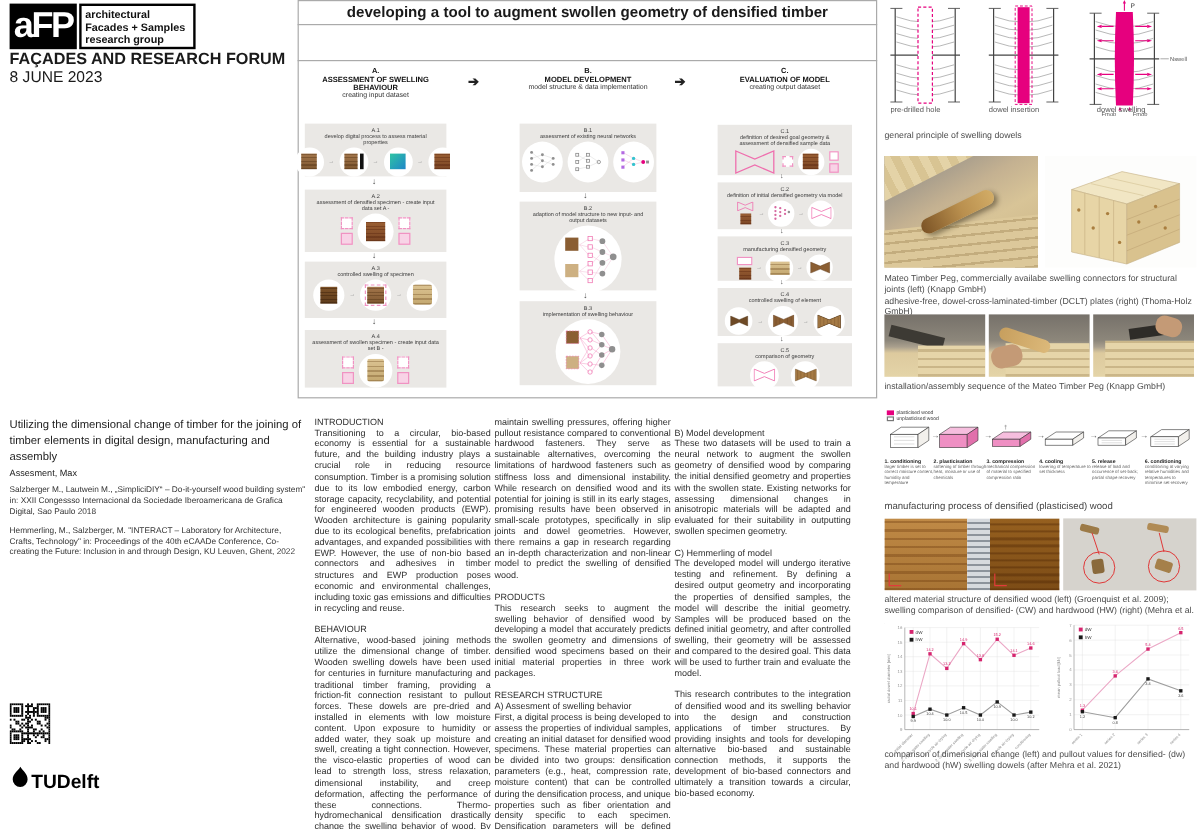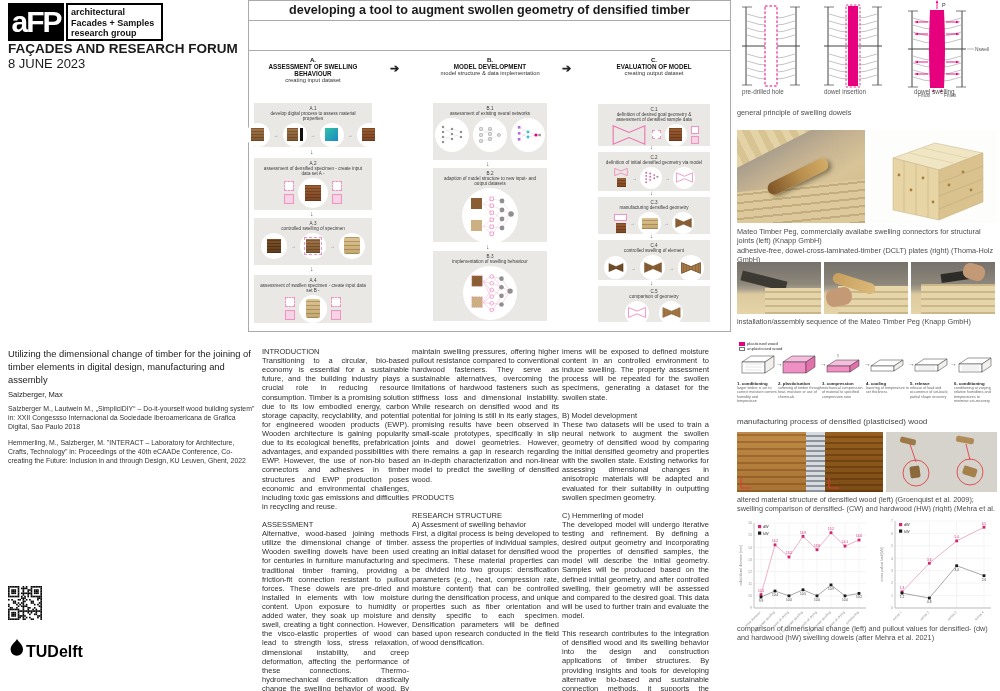--- a/index.html
+++ b/index.html
@@ -448,40 +448,40 @@
     <div class="fcirc" style="width:24px;height:24px">
         <svg width="19" height="11" viewBox="0 0 40 24">
           <path d="M1 1 20 9 39 1 39 23 20 15 1 23Z" fill="#a57a45" stroke="#6d4a24" stroke-width="0.8"></path>
           <path d="M5 3 5 21 M11 5 11 19 M17 7.5 17 16.5 M23 7.5 23 16.5 M29 5 29 19 M35 3 35 21" stroke="#6d4a24" stroke-width="0.6" fill="none"></path>
         </svg>
       </div>
   </div>
 </div>
 
 <div class="projtitle">Utilizing the dimensional change of timber for the joining of timber elements in digital design, manufacturing and assembly</div>
-<div class="author">Salzberger, Max</div>
+<div class="author">Assesment, Max</div>
 <div class="ref" style="top:404px">Salzberger M., Lautwein M., „SimpliciDIY“ – Do-it-yourself wood building system" in: XXII Congessso Internacional da Sociedade Iberoamericana de Grafica Digital, Sao Paulo 2018</div>
 <div class="ref" style="top:438px">Hemmerling, M., Salzberger, M. "INTERACT – Laboratory for Architecture, Crafts, Technology" in: Proceedings of the 40th eCAADe Conference, Co-creating the Future: Inclusion in and through Design, KU Leuven, Ghent, 2022</div>
 
 <div class="bodycol" style="left:262px">
   <div class="bt">INTRODUCTION</div>
   <div class="bt">Transitioning to a circular, bio-based economy is essential for a sustainable future, and the building industry plays a crucial role in reducing resource consumption. Timber is a promising solution due to its low embodied energy, carbon storage capacity, recyclability, and potential for engineered wooden products (EWP). Wooden architecture is gaining popularity due to its ecological benefits, prefabrication advantages, and expanded possibilities with EWP. However, the use of non-bio based connectors and adhesives in timber structures and EWP production poses economic and environmental challenges, including toxic gas emissions and difficulties in recycling and reuse.</div>
-  <div class="bt gap">ASSESSMENT</div>
+  <div class="bt gap">BEHAVIOUR</div>
   <div class="bt">Alternative, wood-based joining methods utilize the dimensional change of timber. Wooden swelling dowels have been used for centuries in furniture manufacturing and traditional timber framing, providing a friction-fit connection resistant to pullout forces. These dowels are pre-dried and installed in elements with low moisture content. Upon exposure to humidity or added water, they soak up moisture and swell, creating a tight connection. However, the visco-elastic properties of wood can lead to strength loss, stress relaxation, dimensional instability, and creep deformation, affecting the performance of these connections. Thermo-hydromechanical densification drastically change the swelling behavior of wood. By heating wood to its glass transition temperature and mechanically compressing it, the material structure is modified. Thus, densified dowels exhibit improved mechanical properties and</div>
 </div>
 <div class="bodycol" style="left:412px">
   <div class="bt">maintain swelling pressures, offering higher pullout resistance compared to conventional hardwood fasteners. They serve as sustainable alternatives, overcoming the limitations of hardwood fasteners such as stiffness loss and dimensional instability. While research on densified wood and its potential for joining is still in its early stages, promising results have been observed in small-scale prototypes, specifically in slip joints and dowel geometries. However, there remains a gap in research regarding an in-depth characterization and non-linear model to predict the swelling of densified wood.</div>
   <div class="bt gap">PRODUCTS</div>
+  <div class="bt">This research seeks to augment the swelling behavior of densified wood by developing a model that accurately predicts the swollen geometry and dimensions of densified wood specimens based on their initial material properties in three work packages.</div>
   <div class="bt gap">RESEARCH STRUCTURE</div>
   <div class="bt">A) Assesment of swelling behavior</div>
   <div class="bt">First, a digital process is being developed to assess the properties of individual samples, creating an initial dataset for densified wood specimens. These material properties can be divided into two groups: densification parameters (e.g., heat, compression rate, moisture content) that can be controlled during the densification process, and unique properties such as fiber orientation and density specific to each specimen. Densification parameters will be defined based upon research conducted in the field of wood densification.</div>
 
 </div>
 <div class="bodycol" style="left:562px">
-  <div class="bt">imens will be exposed to defined moisture content in an controlled environment to induce swelling. The property assessment process will be repeated for the swollen specimens, generating a dataset for the swollen state.</div>
   <div class="bt gap">B) Model development</div>
   <div class="bt">These two datasets will be used to train a neural network to augment the swollen geometry of densified wood by comparing the initial densified geometry and properties with the swollen state. Existing networks for assessing dimensional changes in anisotropic materials will be adapted and evaluated for their suitability in outputting swollen specimen geometry.</div>
   <div class="bt gap">C) Hemmerling of model</div>
   <div class="bt">The developed model will undergo iterative testing and refinement. By defining a desired output geometry and incorporating the properties of densified samples, the model will describe the initial geometry. Samples will be produced based on the defined initial geometry, and after controlled swelling, their geometry will be assessed and compared to the desired goal. This data will be used to further train and evaluate the model.</div>
   <div class="bt gap">This research contributes to the integration of densified wood and its swelling behavior into the design and construction applications of timber structures. By providing insights and tools for developing alternative bio-based and sustainable connection methods, it supports the development of bio-based connectors and ultimately a transition towards a circular, bio-based economy.</div>
 </div>
 
 <svg class="abs" style="left:740px;top:4px" width="62" height="84" viewBox="0 0 62 84">
   <g stroke="#aaa" stroke-width="0.7" fill="none">
     <path d="M7 10 Q31 19 55 10 M7 17 Q31 26 55 17 M7 24 Q31 33 55 24 M7 31 Q31 40 55 31 M7 50 Q31 59 55 50 M7 57 Q31 66 55 57 M7 64 Q31 73 55 64 M7 71 Q31 80 55 71"></path>

